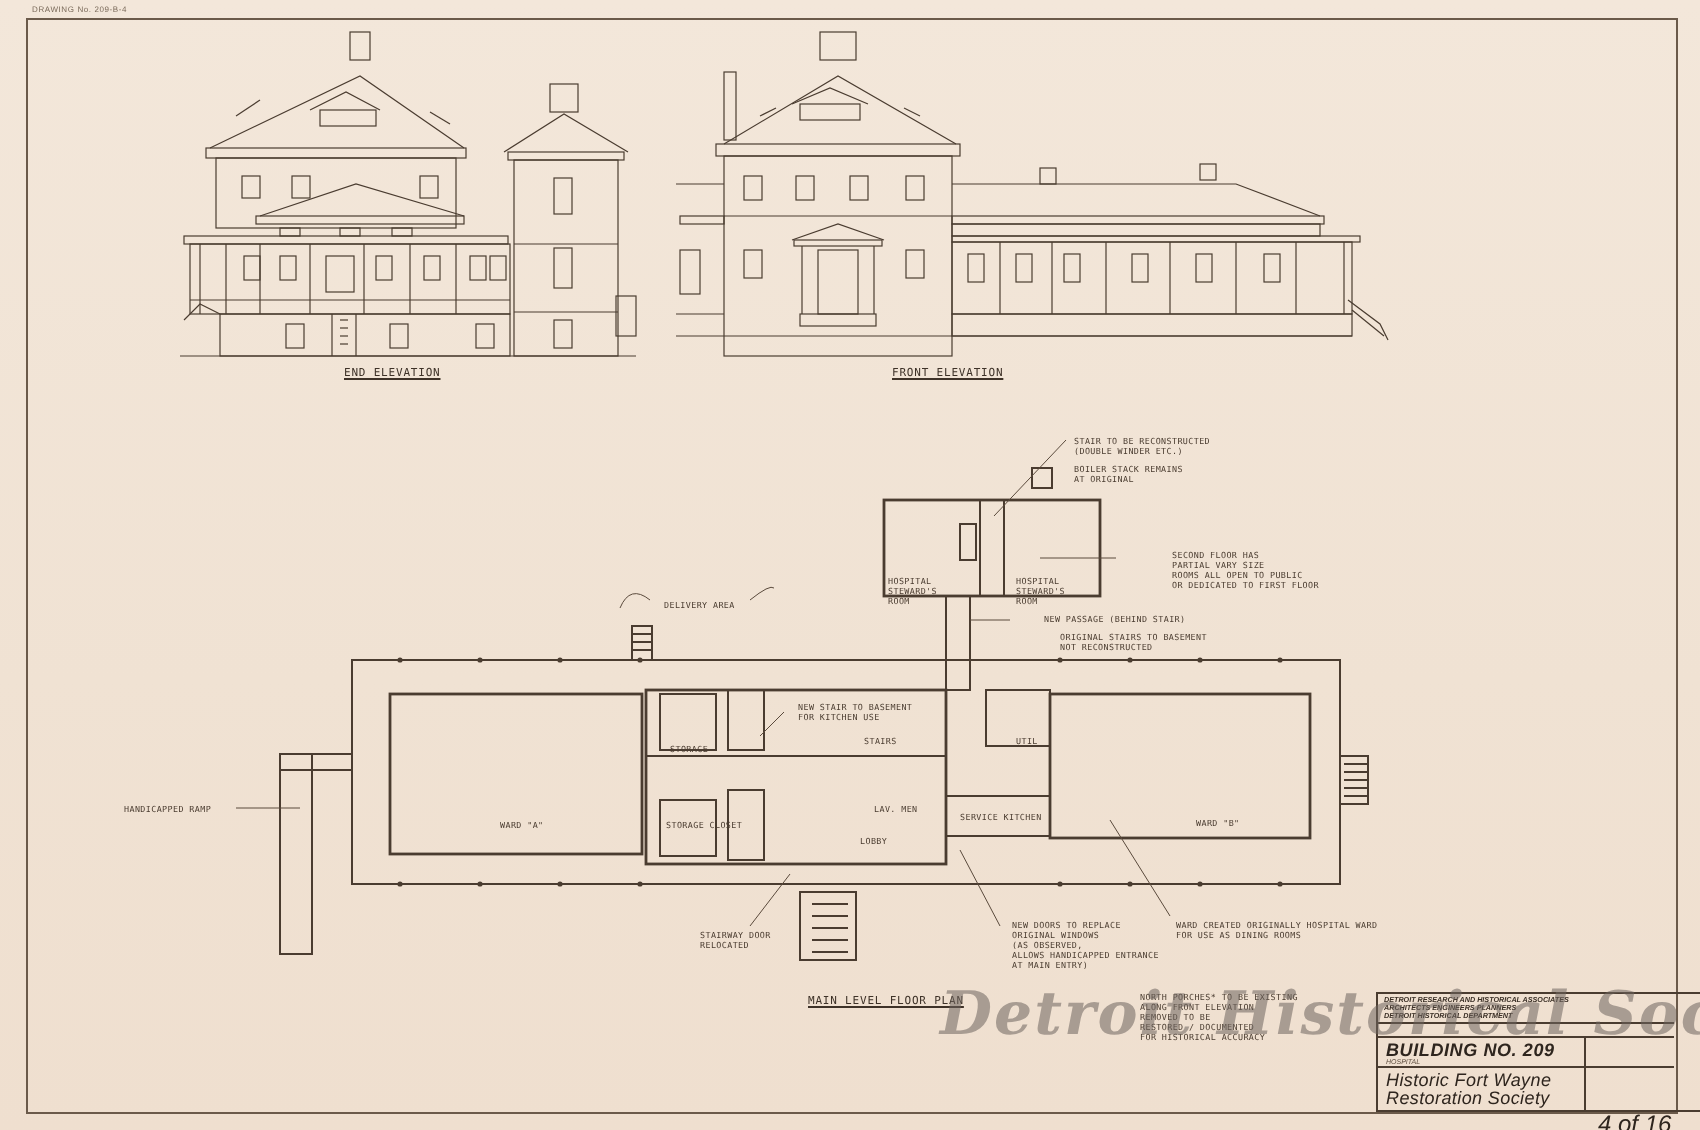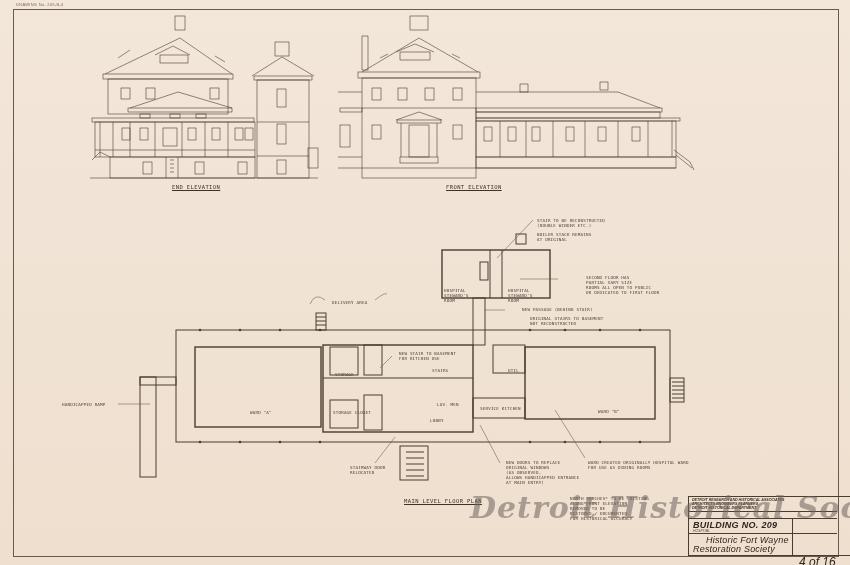--- a/index.html
+++ b/index.html
@@ -9,21 +9,21 @@
   .corner-note { position:absolute; left:16px; top:2px; font-size:4px; color:#7a6a5a; letter-spacing:0.3px; }
   svg.drawing { position:absolute; left:0; top:0; }
   .lbl { position:absolute; font-family:"DejaVu Sans Mono", monospace; color:#4a3c30; font-size:4.2px; line-height:5px; text-transform:uppercase; letter-spacing:0.2px; white-space:pre; }
   .ttl { position:absolute; font-family:"DejaVu Sans Mono", monospace; color:#3e3228; font-size:5.5px; text-decoration:underline; text-transform:uppercase; letter-spacing:0.4px; }
   .titleblock { position:absolute; left:688px; top:496px; width:175px; height:60px; border:1px solid #4a3c30; box-sizing:border-box; font-family:"Liberation Sans", sans-serif; color:#2e251e;font-style:italic; }
   .tb-firm { position:absolute; left:0; top:0; width:148px; height:15px; border-bottom:1px solid #4a3c30; font-size:3.6px; line-height:4px; padding:1px 3px; box-sizing:border-box; font-weight:bold; color:#3a2f26; }
   .tb-row { position:absolute; left:0; top:15px; width:148px; height:6px; border-bottom:1px solid #4a3c30; font-size:3px; color:#5a4a3c; }
   .tb-bldg { position:absolute; left:4px; top:23px; font-size:9px; font-weight:bold; letter-spacing:0.3px; }
   .tb-sub { position:absolute; left:4px; top:32px; font-size:3.5px; color:#5a4a3c; }
   .tb-line { position:absolute; left:0; top:36px; width:148px; border-top:1px solid #4a3c30; }
-  .tb-proj1 { position:absolute; left:17px; top:38px; font-size:9px; letter-spacing:0.2px; }
+  .tb-proj1 { position:absolute; left:4px; top:38px; font-size:9px; letter-spacing:0.2px; }
   .tb-proj2 { position:absolute; left:4px; top:47px; font-size:9px; letter-spacing:0.2px; }
   .tb-div { position:absolute; left:103px; top:36px; height:22px; border-left:1px solid #4a3c30; }
   .tb-sheet { position:absolute; left:110px; top:46px; font-size:12px;margin-top:12px; }
   .tb-div2 { position:absolute; left:103px; top:21px; height:15px; border-left:1px solid #4a3c30; }
   .watermark { position:absolute; left:470px; top:490px; font-family:"DejaVu Serif", serif; font-style:italic; font-weight:bold; font-size:30px; color:rgba(110,100,95,0.55); letter-spacing:1px; white-space:nowrap; }
 </style>
 </head>
 <body>
 
 <div class="sheet">

